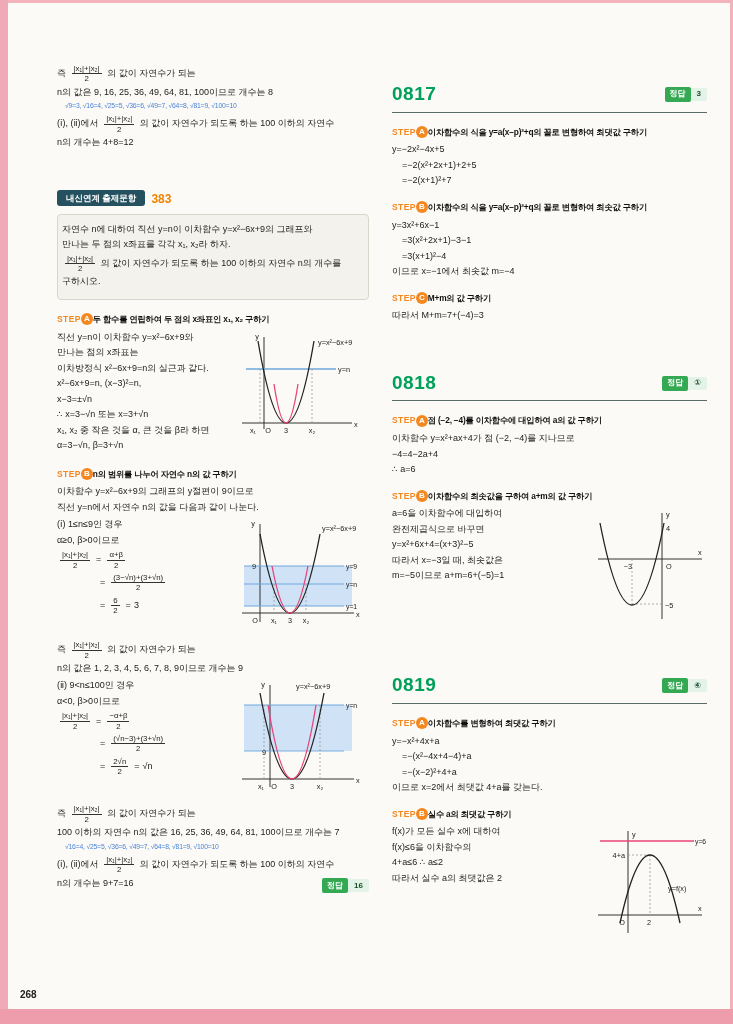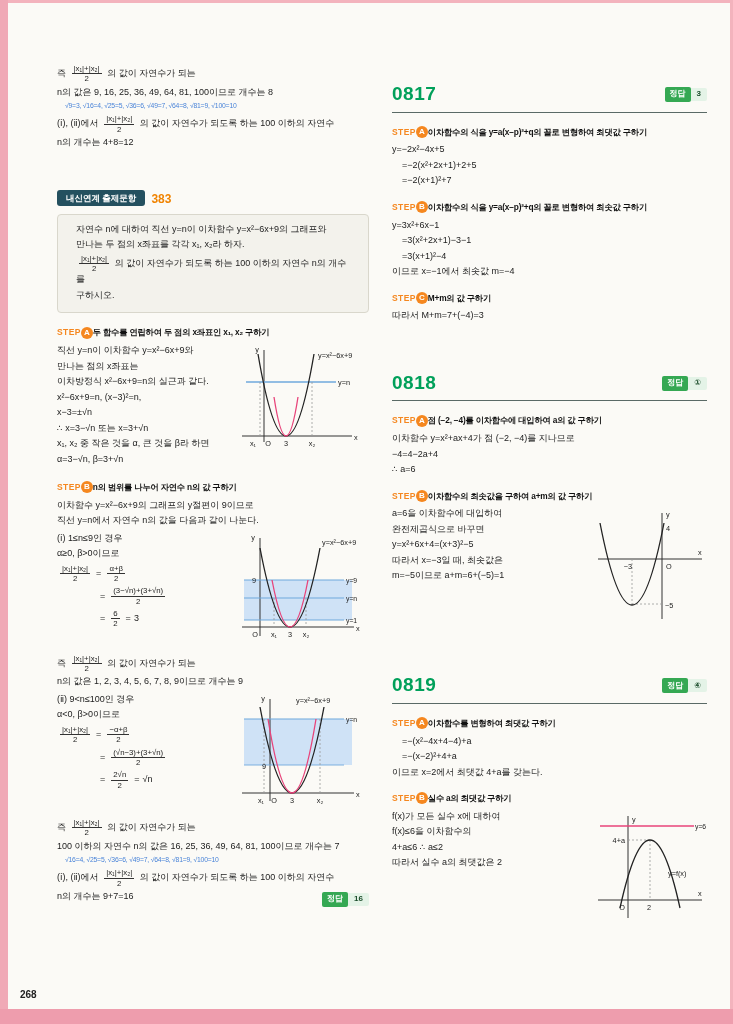--- a/index.html
+++ b/index.html
@@ -21,21 +21,21 @@
   .t { margin-bottom:2px; }
   .blue-note { color:#4a84d8; font-size:6.8px; margin:0 0 3px 8px; letter-spacing:-0.2px; }
 
   .frac { display:inline-flex; flex-direction:column; align-items:center; vertical-align:middle;
           margin:0 3px; line-height:1.2; font-size:7.8px; text-align:center; }
   .frac .fn { padding:0 2px; border-bottom:0.8px solid #333; }
 
   .prob-box-head { display:flex; align-items:flex-start; gap:6px; margin:40px 0 6px; }
   .tag-dark { background:#24505f; color:#fff; font-size:8.5px; font-weight:bold; padding:2px 9px; border-radius:3px; }
   .tag-num  { color:#f08300; font-weight:800; font-size:12px; }
-  .prob-box { background:#f3f2ec; border:1px solid #d9d7cc; border-radius:4px; padding:8px 18px; }
+  .prob-box { background:#f3f2ec; border:1px solid #d9d7cc; border-radius:4px; padding:8px 4px; }
 
   .step-head { display:flex; align-items:center; margin:13px 0 5px; }
   .step-word { color:#f5871f; font-weight:800; font-size:8.5px; letter-spacing:0.4px; }
   .step-badge { width:12px; height:12px; border-radius:50%; background:#f5871f; color:#fff;
                 font-size:8px; font-weight:bold; display:inline-flex; align-items:center; justify-content:center; flex:0 0 12px; }
   .step-title { font-weight:bold; font-size:8.3px; color:#111; letter-spacing:-0.2px; white-space:nowrap; }
 
   .prob-head { display:flex; align-items:center; justify-content:space-between;
                border-bottom:1.2px solid #5a6a66; padding-bottom:3px; margin-bottom:6px;margin-top:16px; }
   .prob-num { color:#00a05a; font-weight:800; font-size:19px; letter-spacing:0.5px; }
@@ -407,20 +407,21 @@
         <span class="val">④</span>
       </span>
     </div>
     <div class="step">
       <div class="step-head">
         <span class="step-word">STEP</span>
         <span class="step-badge">A</span>
         <span class="step-title">이차함수를 변형하여 최댓값 구하기</span>
       </div>
       <div class="lines">
+          <div class="t">y=−x²+4x+a</div>
           <div class="t indent">=−(x²−4x+4−4)+a</div>
           <div class="t indent">=−(x−2)²+4+a</div>
           <div class="t">이므로 x=2에서 최댓값 4+a를 갖는다.</div>
         </div>
     </div>
     <div class="step">
       <div class="step-head">
         <span class="step-word">STEP</span>
         <span class="step-badge">B</span>
         <span class="step-title">실수 a의 최댓값 구하기</span>

